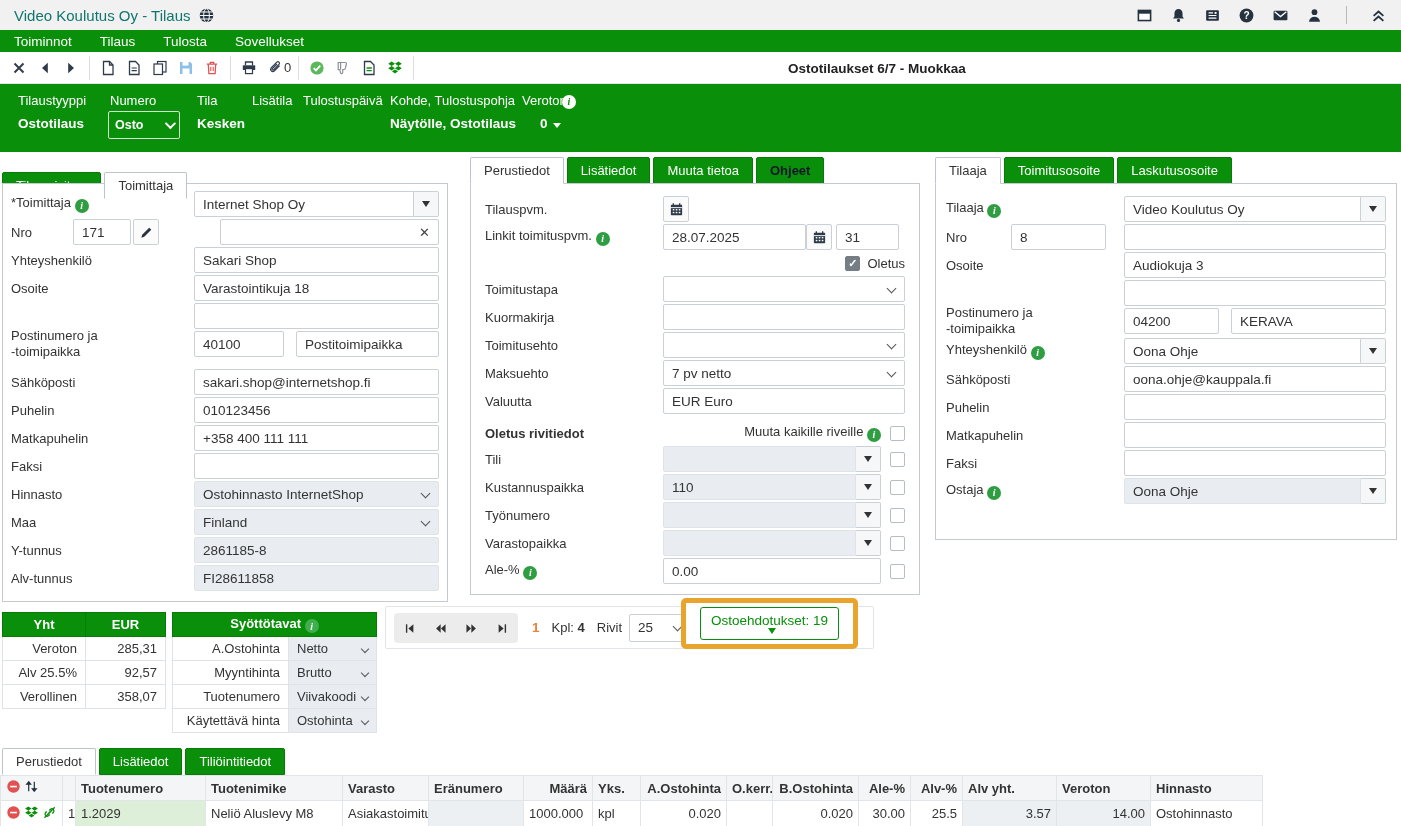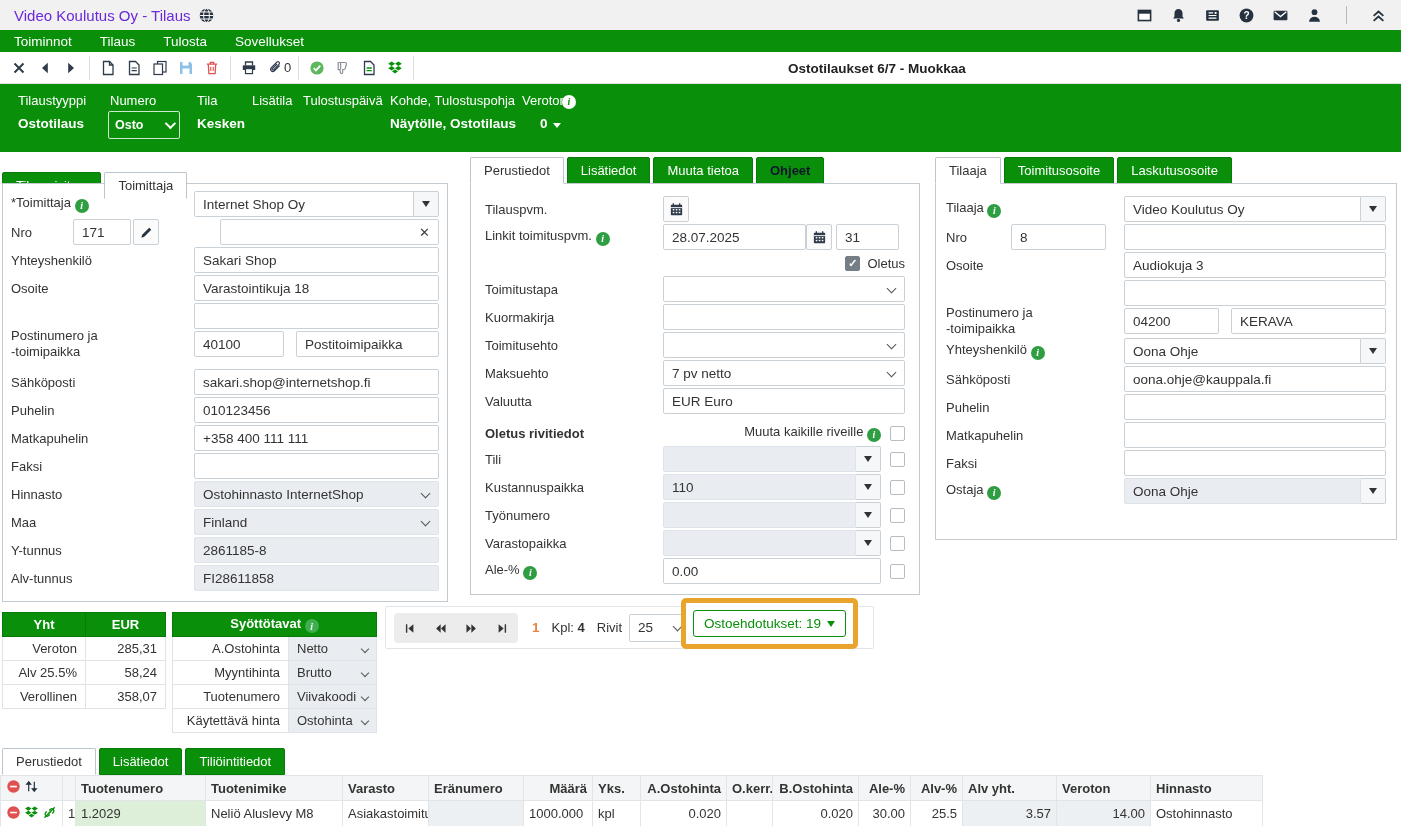--- a/index.html
+++ b/index.html
@@ -3,21 +3,21 @@
 <meta charset="utf-8">
 <style>
   * { margin:0; padding:0; box-sizing:border-box; }
   html,body { width:1401px; height:826px; overflow:hidden; background:#fff;
     font-family:"Liberation Sans", sans-serif; color:#333; }
   #app { position:relative; width:1401px; height:826px; background:#fff; }
 
   
   .titlebar { position:absolute; left:0; top:0; width:1401px; height:30px;
     background:#f1f1f1; display:flex; align-items:center; padding:0 14px; }
-  .title { font-size:15px; color:#6d28d9; }
+  .title { font-size:15px; color:#0f766e; }
   .globe { width:17px; height:17px; margin-left:8px; display:inline-flex; }
   .sysicons { margin-left:auto; display:flex; align-items:center; gap:17px; }
   .sysicons .ic { width:17px; height:17px; cursor:pointer; }
   .vdiv { width:1px; height:18px; background:#b9b9b9; margin:0 6px; }
 
   
   .menubar { position:absolute; left:0; top:30px; width:1401px; height:22px;
     background:var(--green); display:flex; align-items:center; }
   .menu-item { color:#fff; font-size:13.5px; padding:0 14px; cursor:pointer; }
 
@@ -103,21 +103,21 @@
   .pgbtn .ic { width:13px; height:13px; }
   .pgnum { color:#e8823c; font-size:13.5px; font-weight:bold; margin:0 12px 0 14px; }
   .kpl { font-size:13px; } .kpl b { font-weight:bold; }
   .rivit { font-size:13px; margin-left:12px; margin-right:7px; }
   .psel { width:62px; height:28px; }
 
   .po-wrap { position:absolute; left:681px; top:598px; width:177px; height:51px;
     border:5px solid var(--amber); border-radius:5px; background:#fff;
     display:flex; align-items:center; justify-content:center; z-index:5; }
   .po-btn { border:1.5px solid var(--green); border-radius:3px; color:var(--green); background:#fff;
-    font-size:13.5px; padding:5px 10px; display:flex; align-items:center; cursor:pointer; white-space:nowrap; }
+    font-size:13.5px; padding:5px 10px; display:flex; align-items:center; cursor:pointer; white-space:nowrap;flex-direction:column; }
   .po-btn .tri { width:0; height:0; border-left:4.5px solid transparent; border-right:4.5px solid transparent;
     border-top:6px solid var(--green); margin-left:6px; }
 
   
   .ltabs { left:2px; top:748px; }
   .lines { position:absolute; left:0; top:775px; width:1262px; border-collapse:collapse; font-size:13px;
     table-layout:fixed; z-index:2; }
   .lines th { background:#f4f5f6; font-weight:bold; border:1px solid #e2e5e8; height:25px; padding:0 5px;
     text-align:left; overflow:hidden; white-space:nowrap; }
   .lines td { border:1px solid #e2e5e8; height:26px; padding:0 5px; overflow:hidden; white-space:nowrap;
@@ -600,21 +600,21 @@
         <tr>
       <th style="width:83px">Yht</th>
       <th style="width:80px">EUR</th>
     </tr>
     <tr>
       <td>Veroton</td>
           <td>285,31</td>
     </tr>
     <tr>
       <td>Alv 25.5%</td>
-          <td>58,24</td>
+          <td>92,57</td>
     </tr>
     <tr>
       <td>Verollinen</td>
           <td>358,07</td>
     </tr>
   </tbody>
     </table>
 
   <table class="mini modes">
     <tbody>

